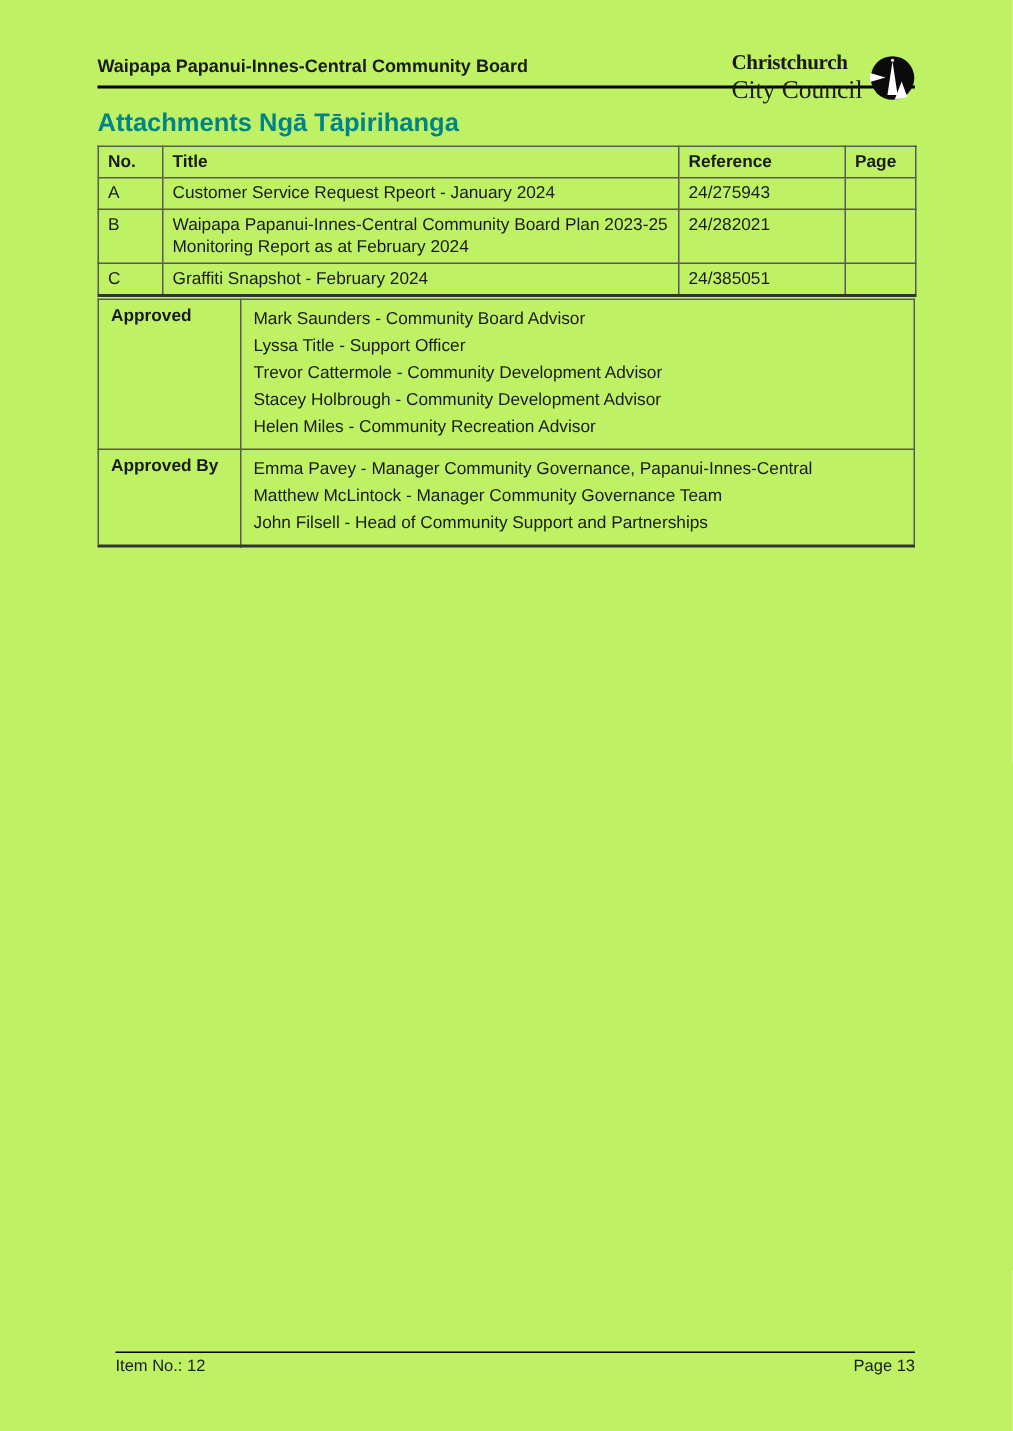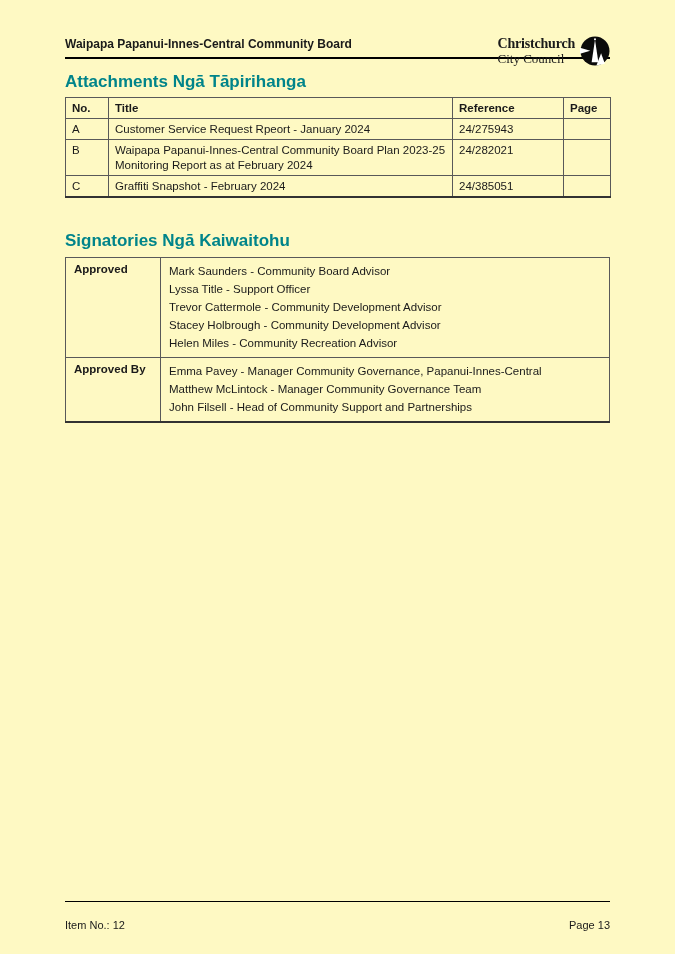--- a/index.html
+++ b/index.html
@@ -9,21 +9,21 @@
   }
   html,body{margin:0;padding:0;}
   body{
     width:675px;height:954px;
     background:#ffffff;
     font-family:"Liberation Sans", sans-serif;
     color:var(--ink);
     position:relative;
     overflow:hidden;
   }
-  .page{position:relative;width:675px;height:954px;background:#fef9c3;}
+  .page{position:relative;width:675px;height:954px;background:#bef264;}
   .content{margin:0 65px;}
 
   
   .header{
     padding-top:37px;
     padding-bottom:5px;
     border-bottom:2px solid #000;
     position:relative;
   }
   .header-titles{font-size:12px;font-weight:bold;line-height:15px;}
@@ -31,21 +31,21 @@
     position:absolute;
     right:0;top:36px;
     display:flex;align-items:center;gap:5px;
   }
   .logo-text{
     font-family:"Liberation Serif", serif;
     font-weight:bold;
     line-height:1.05;
   }
   .logo-text .l1{font-size:14px;letter-spacing:-0.2px;}
-  .logo-text .l2{font-size:13px;font-weight:normal;}
+  .logo-text .l2{font-size:17px;font-weight:normal;}
   .logo-icon svg{display:block;}
 
   
   .section-heading{
     color:var(--teal);
     font-size:17px;
     font-weight:bold;
     margin:13px 0 5px 0;
   }
   .section-heading.sig{margin-top:33px;margin-bottom:6px;}
@@ -75,23 +75,23 @@
 
   table.signatories{margin-top:1px;border-bottom:2px solid #333;}
   col.c-label{width:95px;}
   table.signatories td{padding:4px 8px 5px 8px;}
   .sig-label{font-weight:bold;}
   .person{line-height:18px;}
 
   
   .footer{
     position:absolute;
-    left:65px;right:65px;top:901px;
+    left:77px;right:65px;top:901px;
     border-top:1.5px solid #000;
-    padding-top:16px;
+    padding-top:2px;
     display:flex;
     justify-content:space-between;
     font-size:11px;
     line-height:14px;
   }
 </style>
 </head>
 <body>
 
 <div class="page">
@@ -148,21 +148,20 @@
       </tr>
       <tr>
         <td>C</td>
         <td>Graffiti Snapshot - February 2024</td>
         <td>24/385051</td>
         <td></td>
       </tr>
     </tbody>
       </table>
 
-    <div class="section-heading sig">Signatories Ngā Kaiwaitohu</div>
 
     <table class="signatories">
       <colgroup>
           <col class="c-label">
           <col>
         </colgroup>
       <tbody>
           <tr>
         <td class="sig-label">Approved</td>
         <td>

